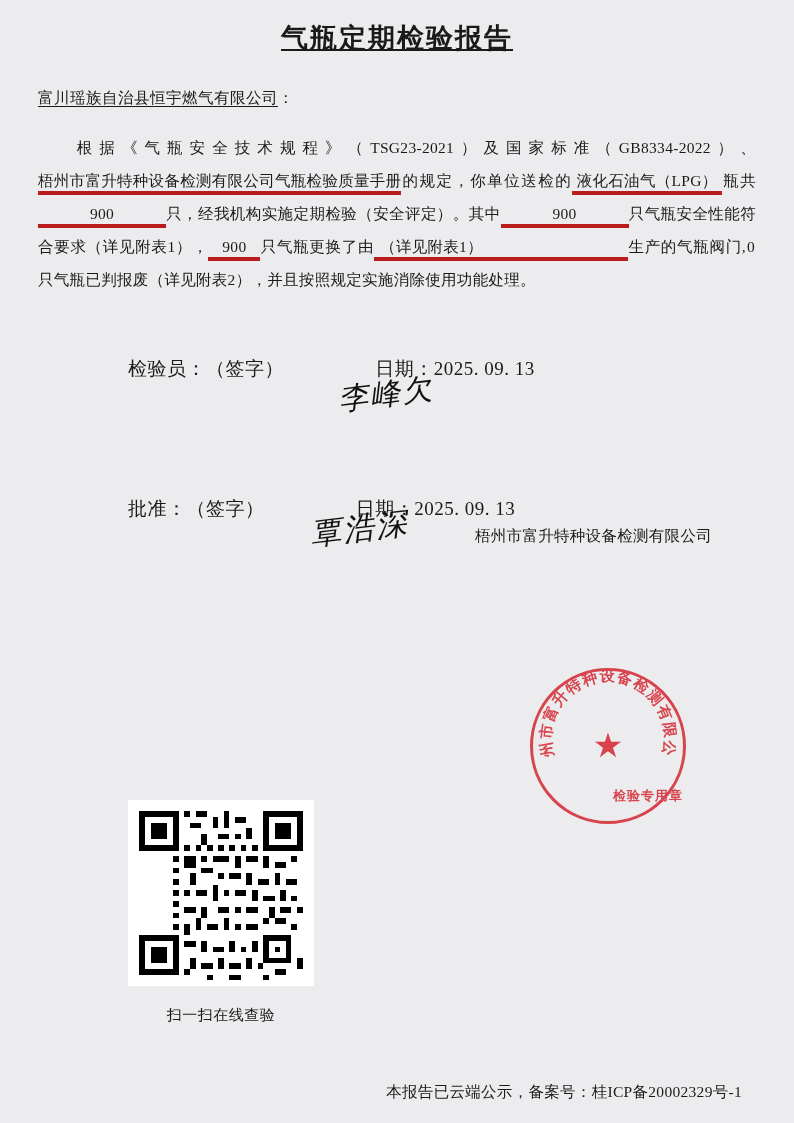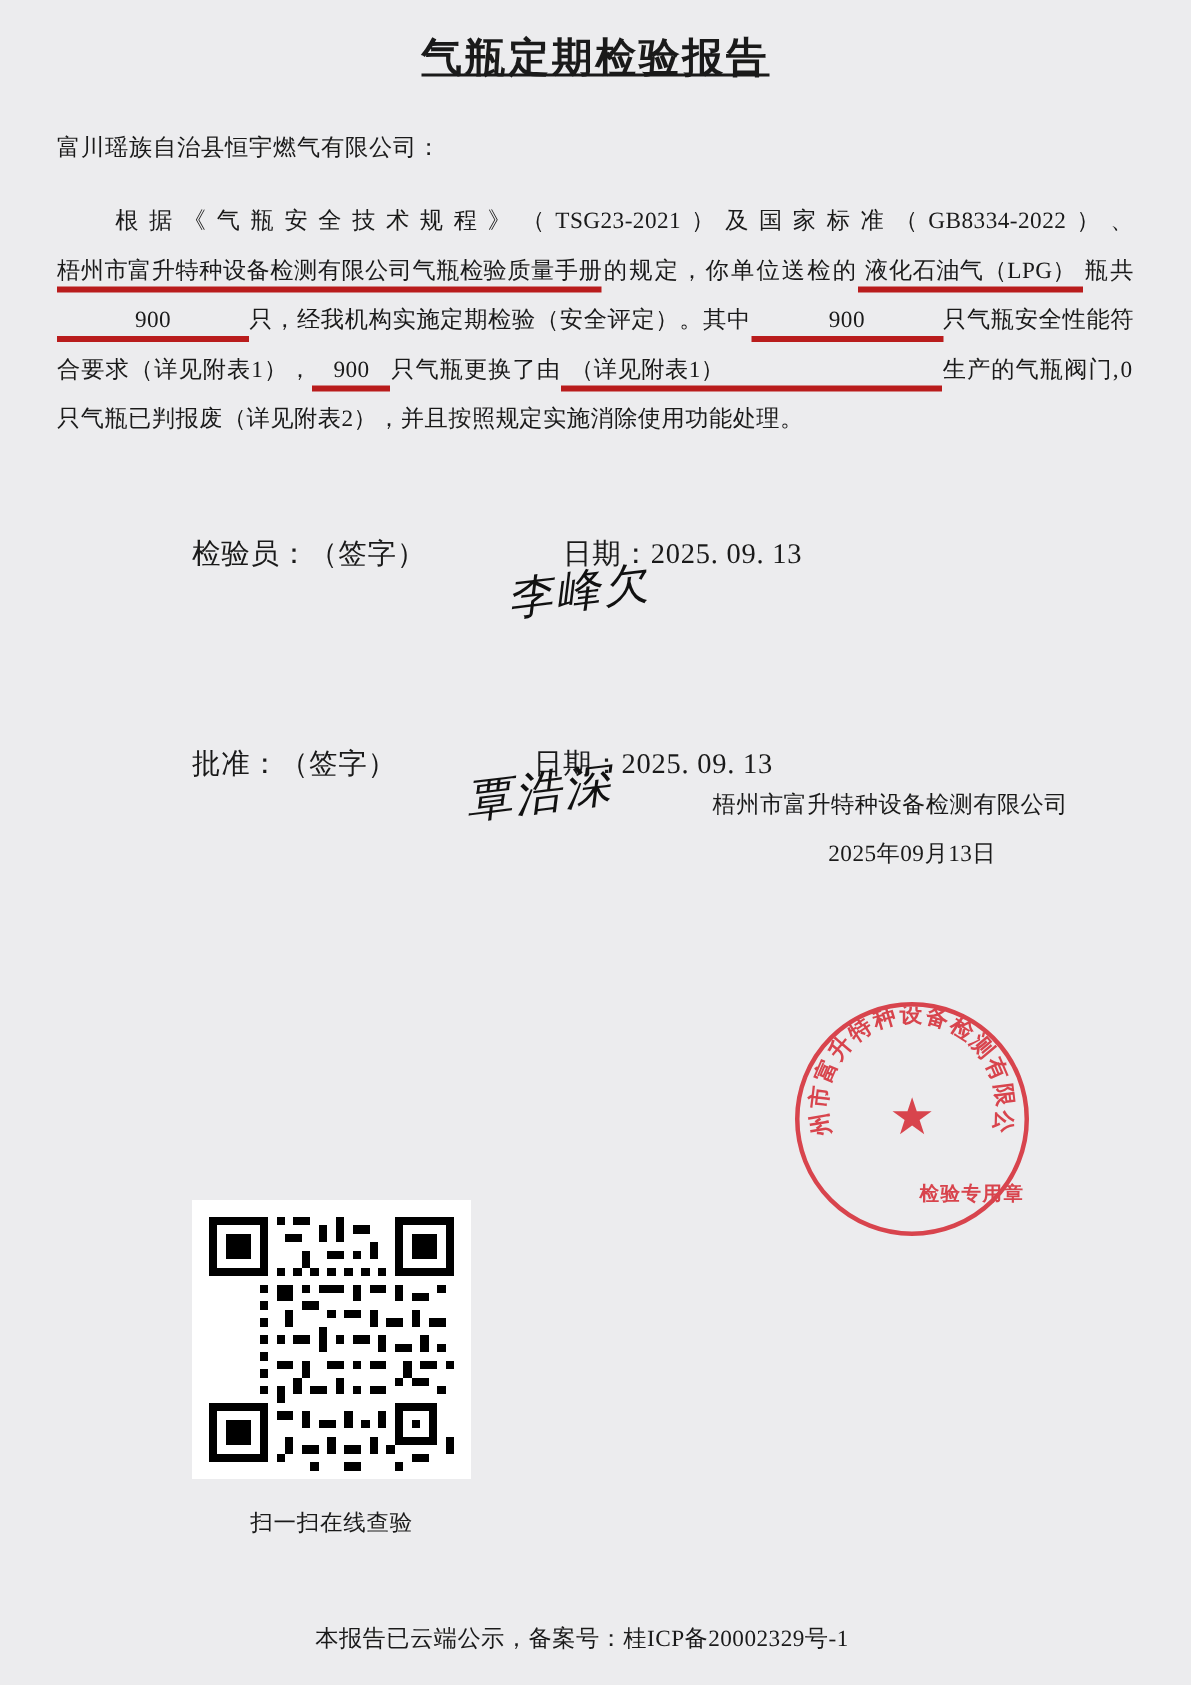--- a/index.html
+++ b/index.html
@@ -38,20 +38,21 @@
     margin-top: 16px;
     padding-right: 24px;
     letter-spacing: 0.5px;
   }
   .addressee {
     margin-top: 32px;
     font-size: 15.5px;
     letter-spacing: 0.5px;
   }
   .addressee .u {
+    text-decoration: underline;
     text-underline-offset: 3px;
   }
   .body-text {
     margin-top: 22px;
     font-size: 15.5px;
     line-height: 33px;
     letter-spacing: 0.3px;
     text-align: justify;
   }
   .fill {
@@ -179,22 +180,22 @@
     margin-top: 20px;
     font-size: 15px;
     letter-spacing: 0.5px;
   }
 
   .footer {
     position: absolute;
     left: 0;
     bottom: 20px;
     width: 794px;
-    text-align: center;
-    padding-right: 18px;
+    text-align: right;
+    padding-right: 52px;
     box-sizing: border-box;
     font-size: 15.5px;
     letter-spacing: 0.3px;
   }
 </style>
 </head>
 <body>
 
 <div class="page">
 
@@ -218,21 +219,20 @@
   </div>
 
   <div class="sign-block second">
     <div class="sign-row">
       <span>批准：（签字）</span>
       <span class="sign-date"><span>日期：</span><span>2025. 09. 13</span></span>
     </div>
     <div class="signature sig2">覃浩深</div>
 
     <div class="company-line">梧州市富升特种设备检测有限公司</div>
-    <div class="company-date">2025年09月13日</div>
   </div>
 
   <div class="seal">
     <svg class="arc" viewBox="0 0 150 150">
       <defs>
         <path id="arcpath" d="M 20,82 A 57,57 0 1 1 130,82" fill="none"></path>
       </defs>
       <text>
         <textPath href="#arcpath" startOffset="50%" text-anchor="middle">梧州市富升特种设备检测有限公司</textPath>
       </text>

